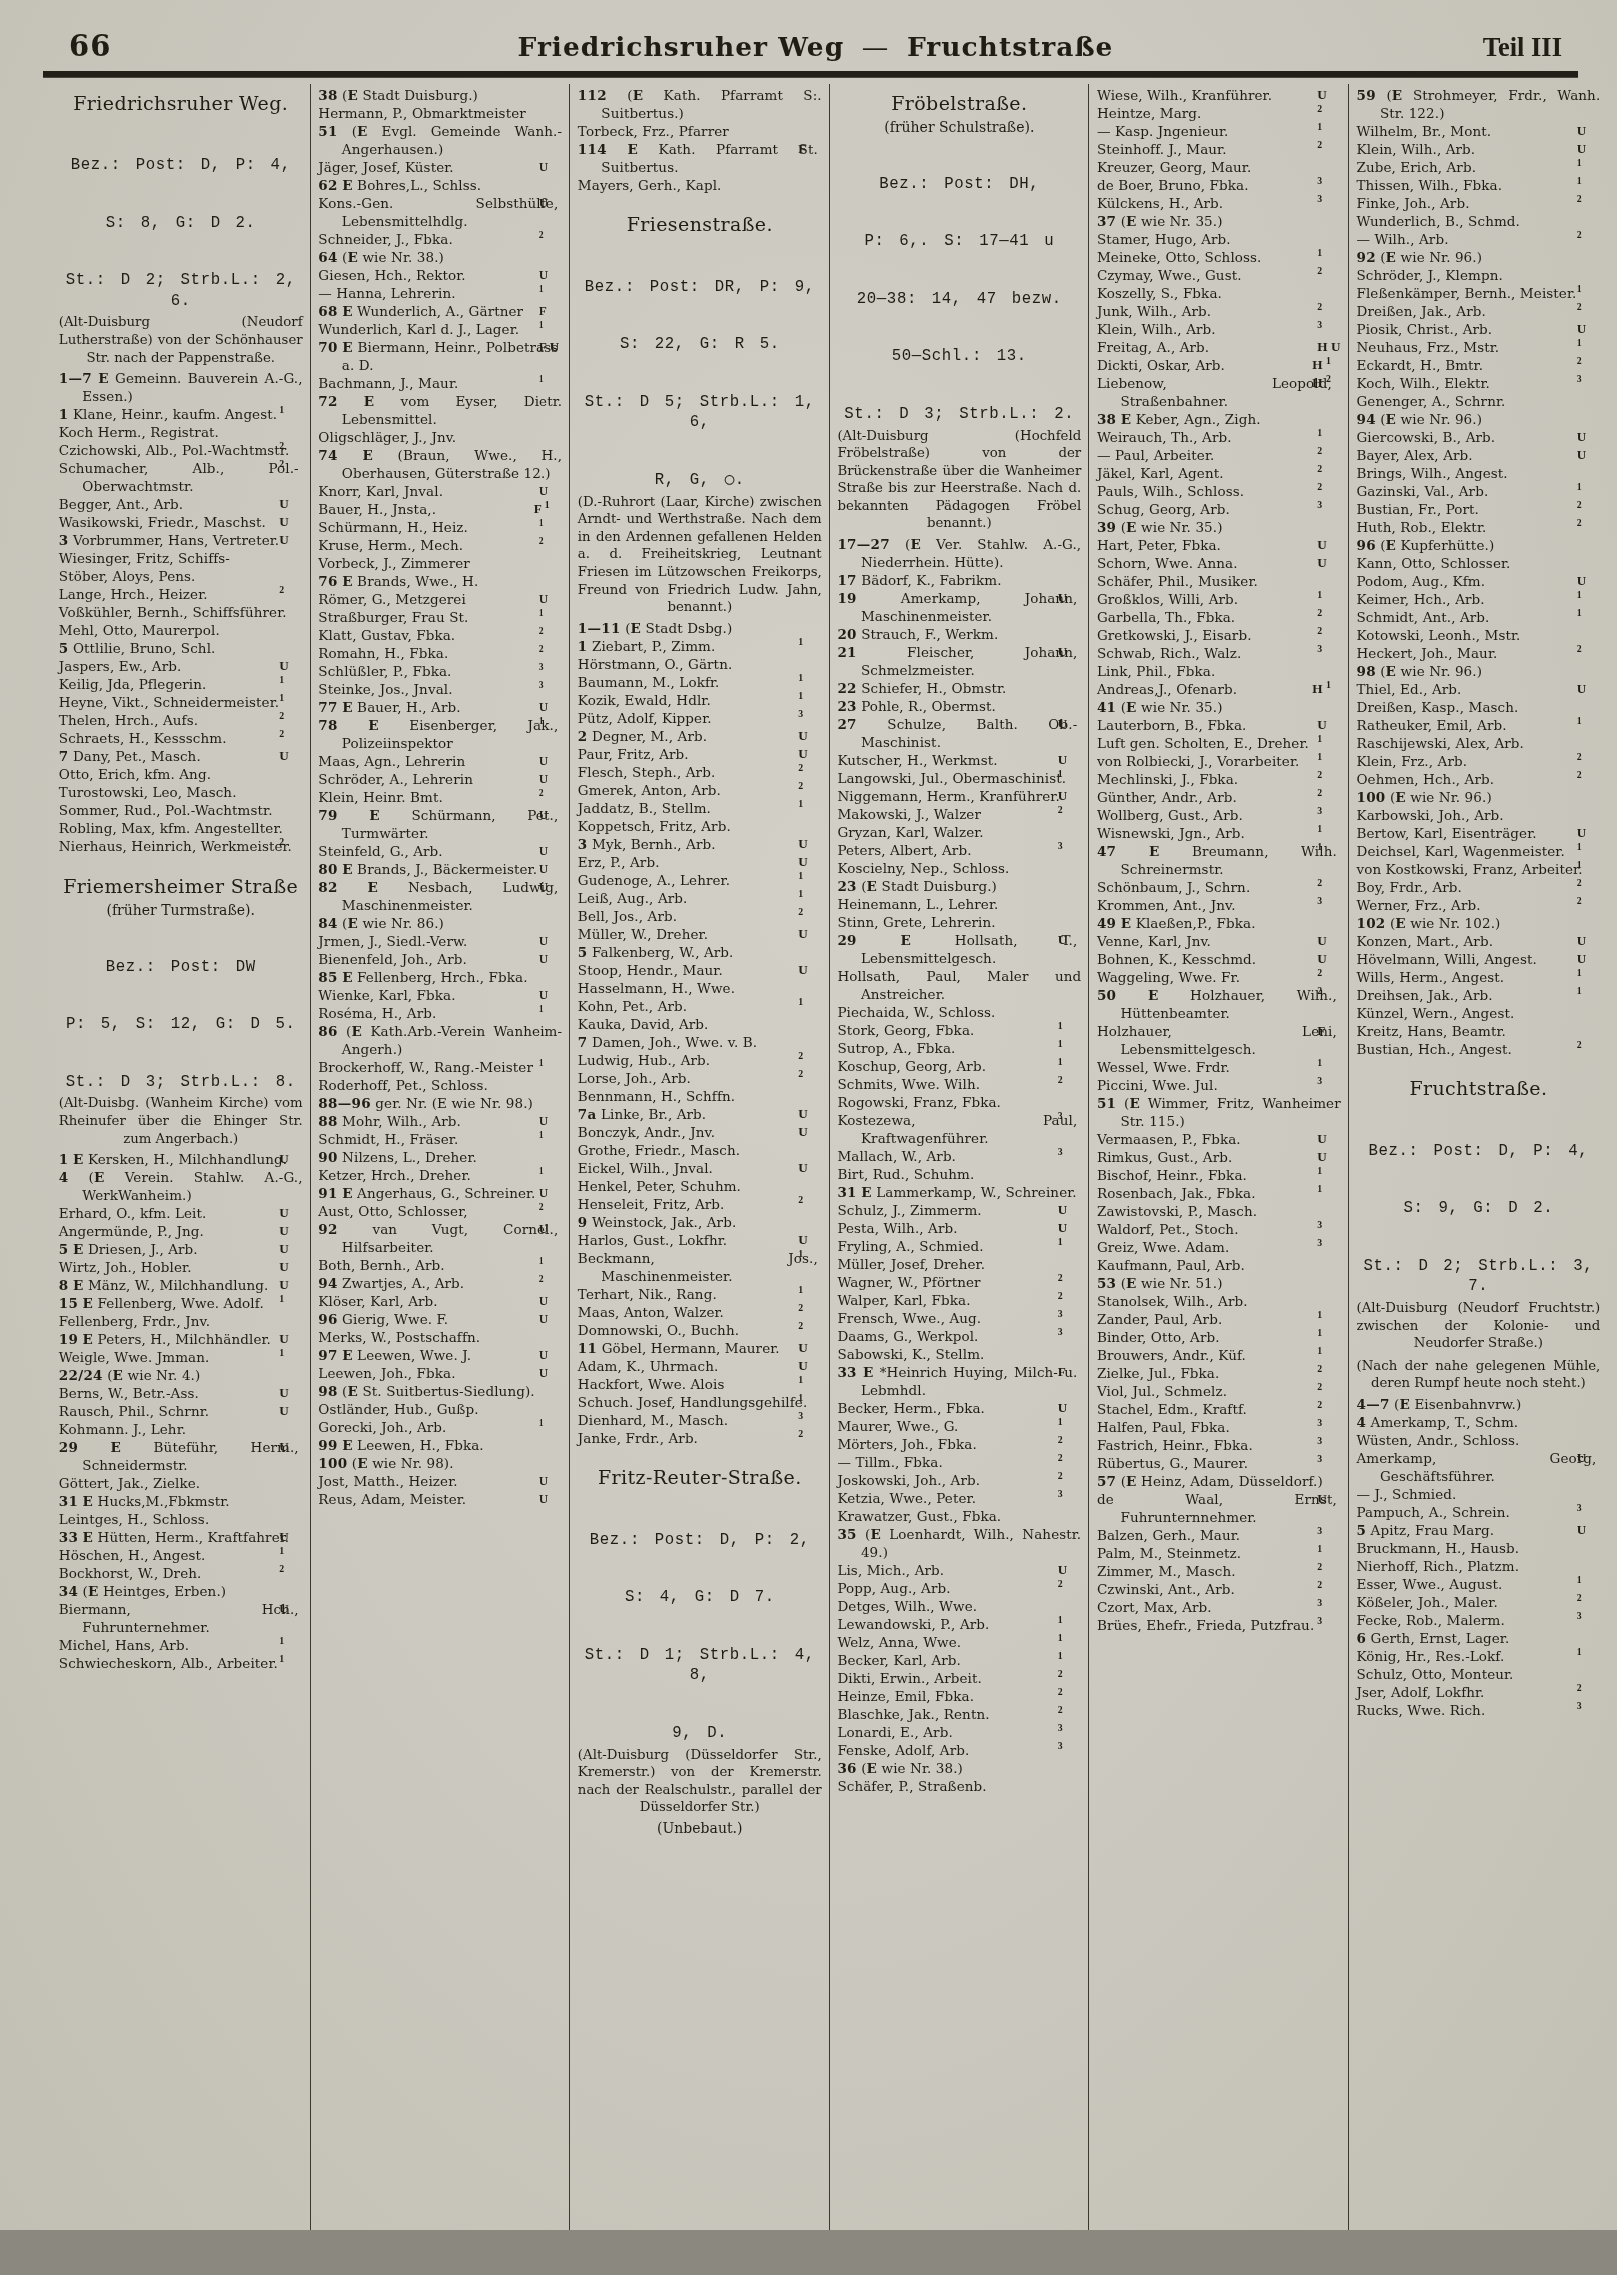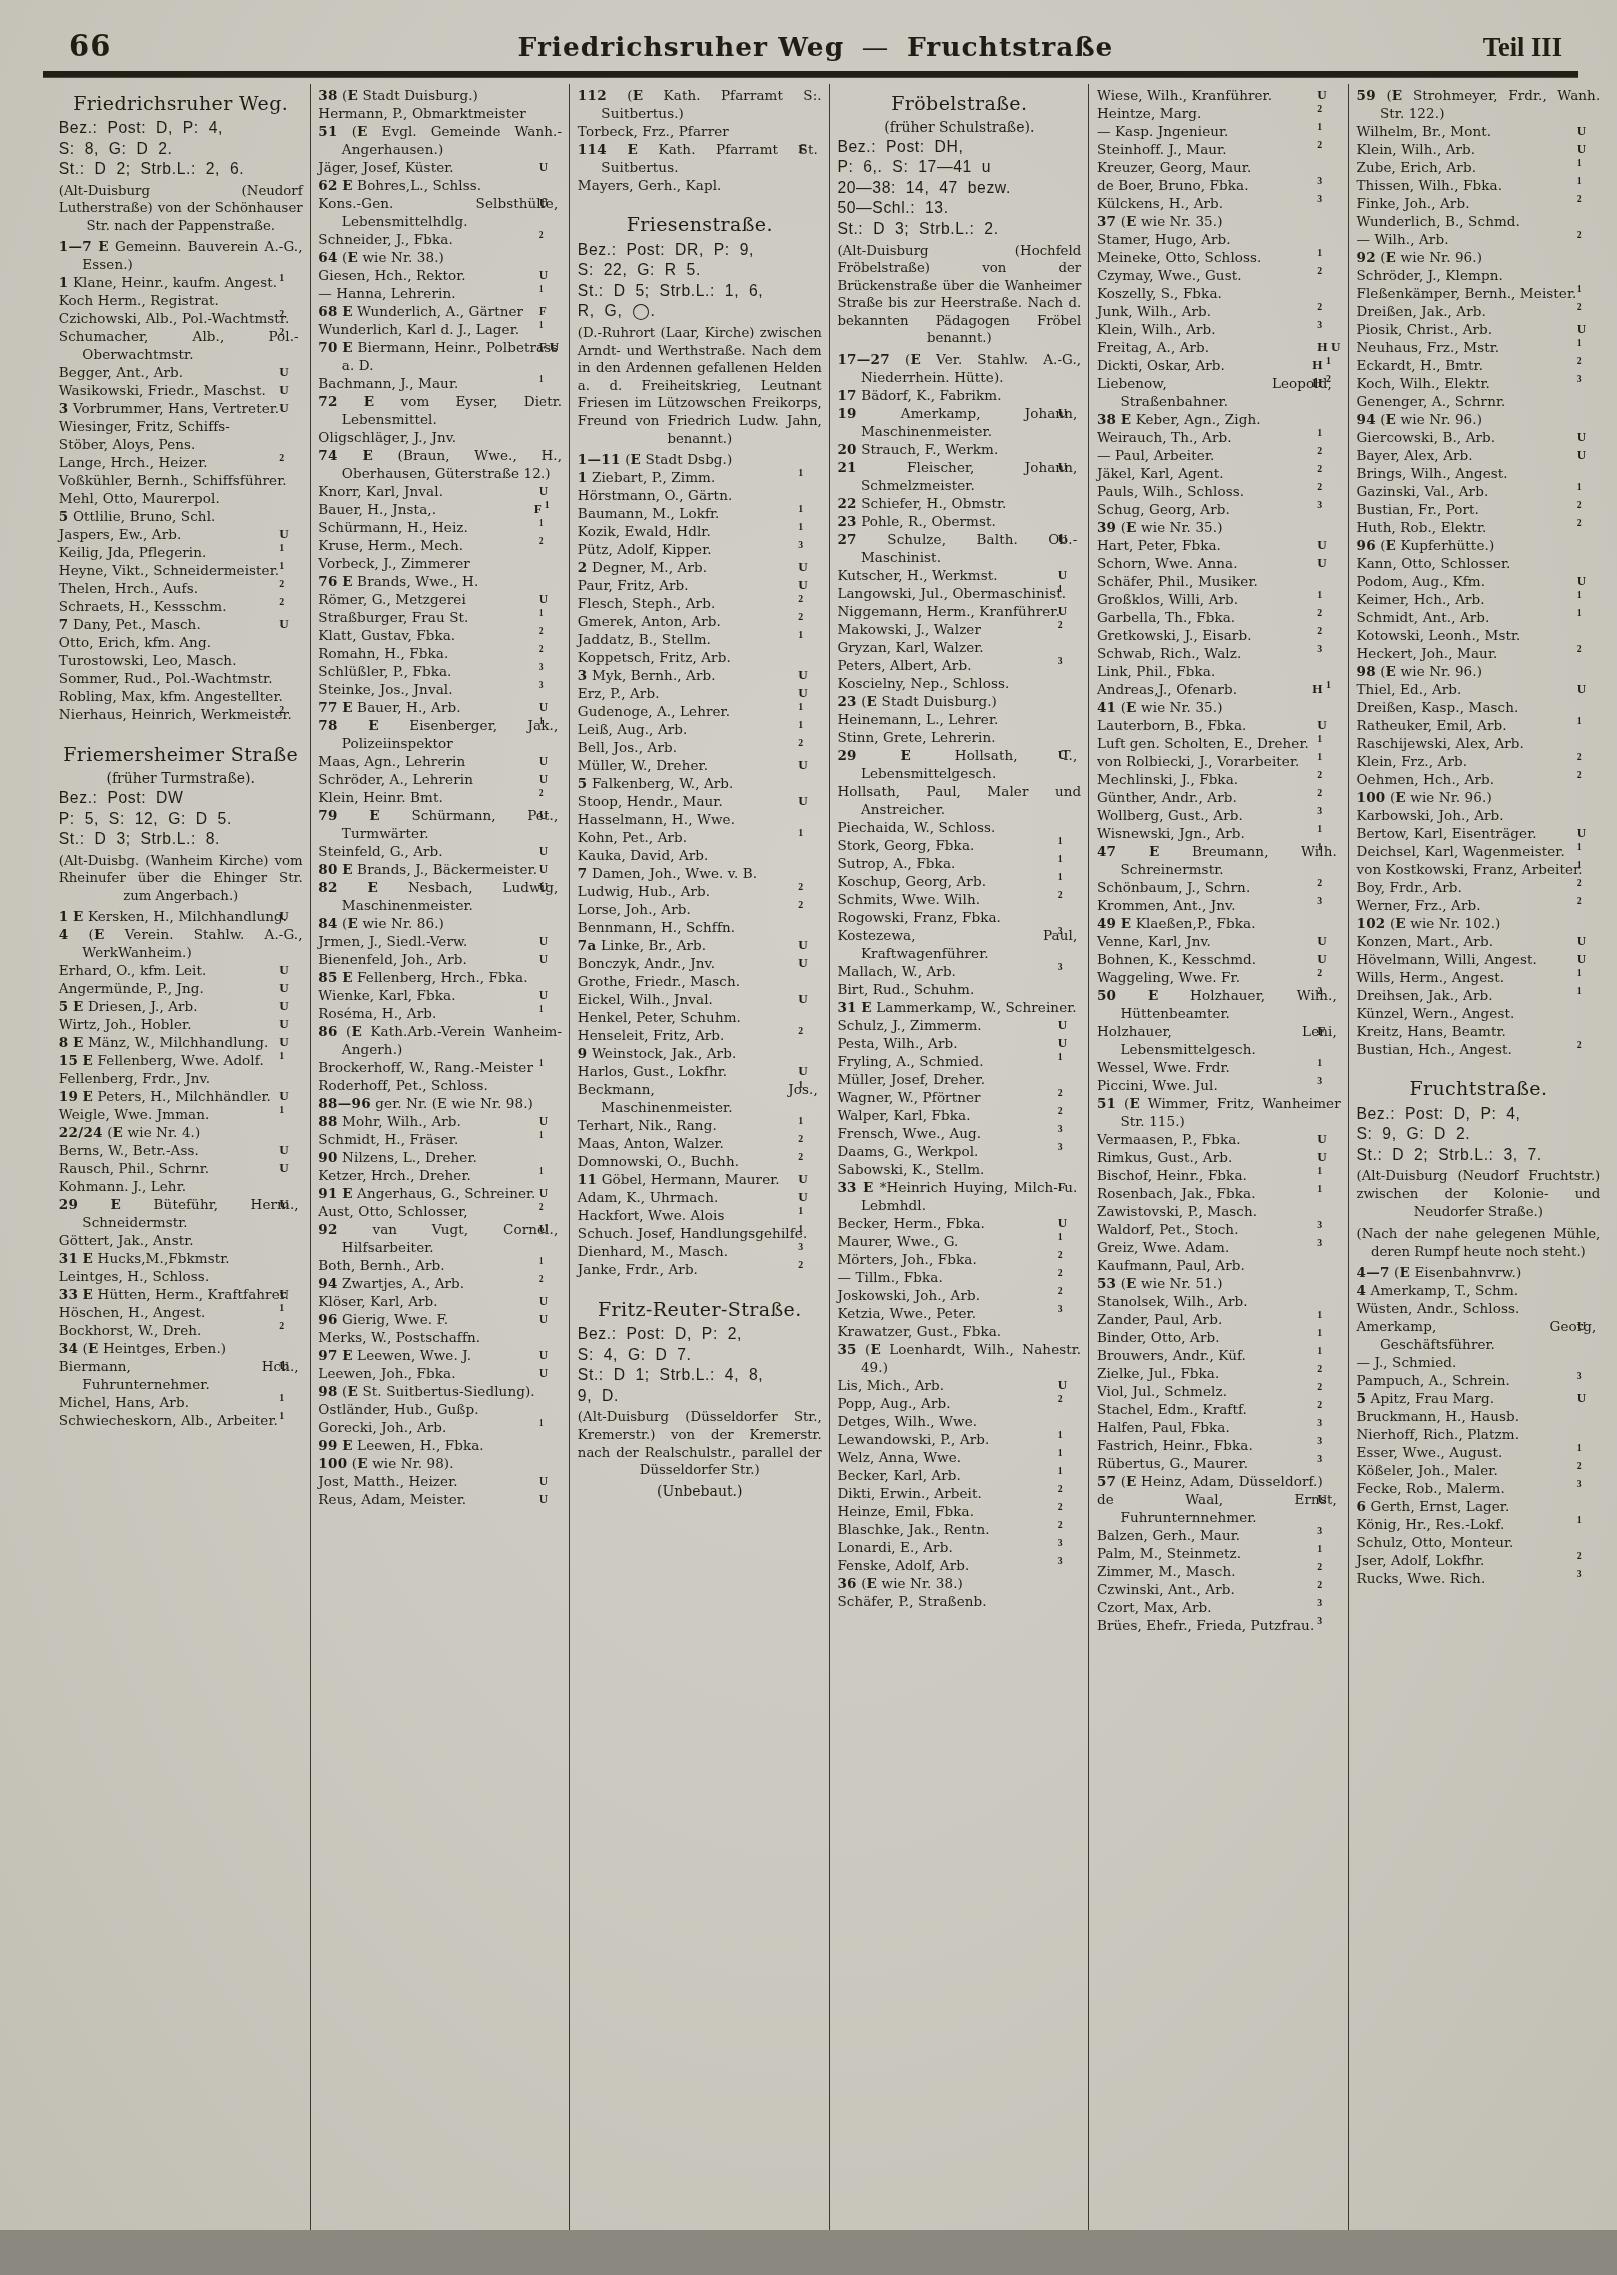--- a/index.html
+++ b/index.html
@@ -55,23 +55,24 @@
   .street-heading{
     text-align:center;
     font-weight:normal;
     font-size:19px;
     line-height:23.5px;
     padding:5.9px 0 2.9px 0;
     letter-spacing:0.4px;
   }
   .sub-line{text-align:center;font-size:14px;line-height:18.6px;}
   .info-line{
-    font-family:Liberation Sans, sans-serif;
+    text-align:center;
+    font-family:Liberation Mono, monospace;
     font-size:15.7px;line-height:20.6px;
-    word-spacing:4.9px;letter-spacing:0.6px;
+    word-spacing:4.9px;letter-spacing:0.6px;margin-top:37px;
   }
   .desc-para{
     text-align:justify;
     -moz-text-align-last:center;
     text-align-last:center;
     font-size:13.3px;line-height:17.6px;
     padding:2px 0 2.9px 0;
   }
   .gap{height:13.7px;}
 </style>
@@ -133,21 +134,21 @@
         <div class="entry"><span class="mk">U</span><b>8</b> <b>E</b> Mänz, W., Milchhandlung.</div>
         <div class="entry"><span class="mk"><sup>1</sup></span><b>15</b> <b>E</b> Fellenberg, Wwe. Adolf.</div>
         <div class="entry">Fellenberg, Frdr., Jnv.</div>
         <div class="entry"><span class="mk">U</span><b>19</b> <b>E</b> Peters, H., Milchhändler.</div>
         <div class="entry"><span class="mk"><sup>1</sup></span>Weigle, Wwe. Jmman.</div>
         <div class="entry"><b>22/24</b> (<b>E</b> wie Nr. 4.)</div>
         <div class="entry"><span class="mk">U</span>Berns, W., Betr.-Ass.</div>
         <div class="entry"><span class="mk">U</span>Rausch, Phil., Schrnr.</div>
         <div class="entry">Kohmann. J., Lehr.</div>
         <div class="entry"><span class="mk">U</span><b>29</b> <b>E</b> Büteführ, Herm., Schneidermstr.</div>
-        <div class="entry">Göttert, Jak., Anstr.</div>
+        <div class="entry">Göttert, Jak., Zielke.</div>
         <div class="entry"><b>31</b> <b>E</b> Hucks,M.,Fbkmstr.</div>
         <div class="entry">Leintges, H., Schloss.</div>
         <div class="entry"><span class="mk">U</span><b>33</b> <b>E</b> Hütten, Herm., Kraftfahrer.</div>
         <div class="entry"><span class="mk"><sup>1</sup></span>Höschen, H., Angest.</div>
         <div class="entry"><span class="mk"><sup>2</sup></span>Bockhorst, W., Dreh.</div>
         <div class="entry"><b>34</b> (<b>E</b> Heintges, Erben.)</div>
         <div class="entry"><span class="mk">U</span>Biermann, Hch., Fuhrunternehmer.</div>
         <div class="entry"><span class="mk"><sup>1</sup></span>Michel, Hans, Arb.</div>
         <div class="entry"><span class="mk"><sup>1</sup></span>Schwiecheskorn, Alb., Arbeiter.</div>
       </div>

